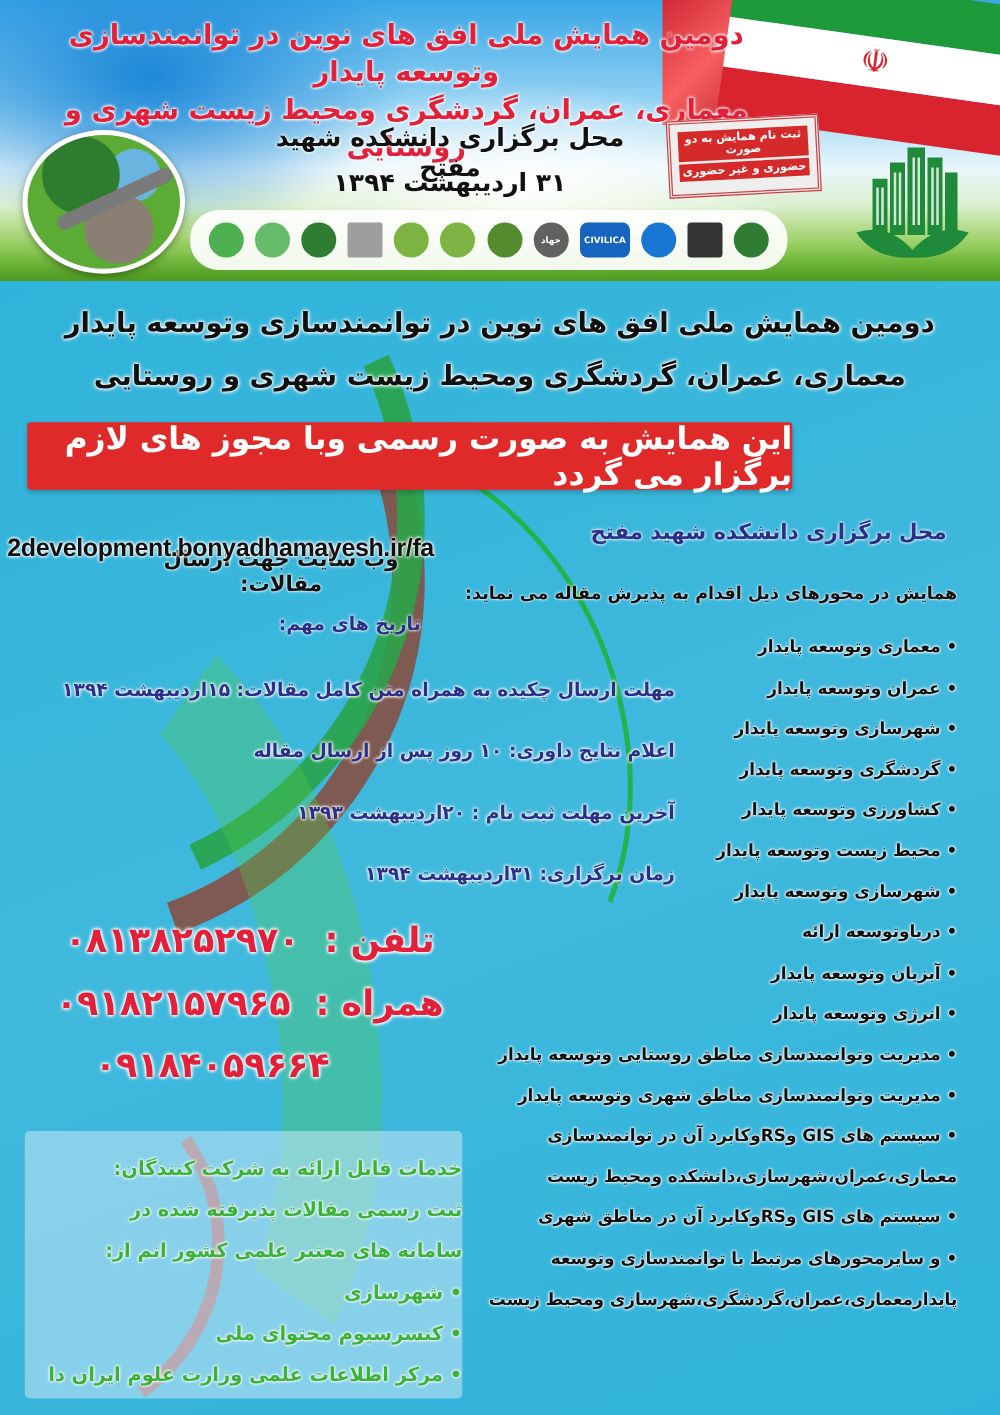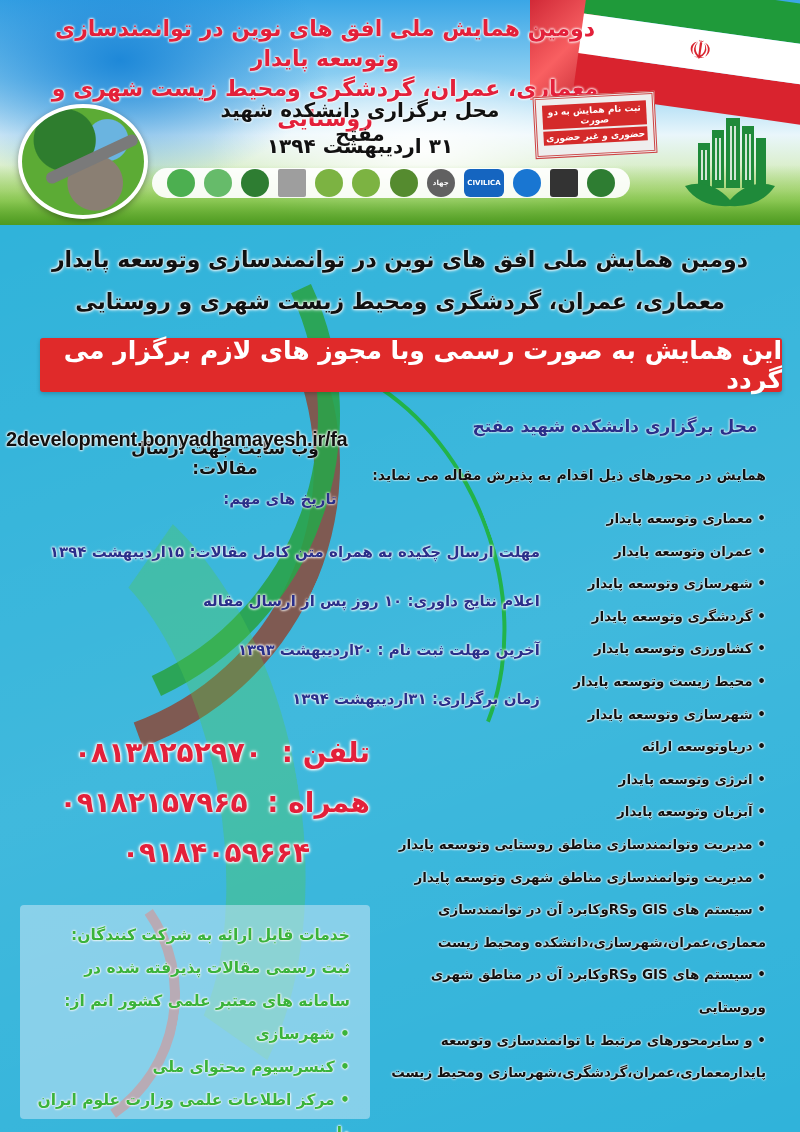--- a/index.html
+++ b/index.html
@@ -74,21 +74,21 @@
       radial-gradient(circle at 70% 30%, #6ab4e0 0 18%, rgba(0,0,0,0) 19%),
       #5cab35;
     border: 4px solid #fff;
     box-shadow: 0 2px 6px rgba(0,0,0,0.35);
   }
   .globe::after {
     content: ""; position: absolute; left: 20px; top: 45px; width: 100px; height: 12px;
     background: #7a7a7a; transform: rotate(-25deg); border-radius: 6px;
   }
   .logos {
-    position: absolute; left: 152px; top: 168px; width: 478px; height: 30px;
+    position: absolute; left: 152px; top: 168px; width: 478px; height: 48px;
     background: rgba(255,255,255,0.92); border-radius: 23px;
     display: flex; flex-direction: row-reverse; justify-content: space-around; align-items: center;
     padding: 0 10px;
   }
   .logo {
     width: 28px; height: 28px; border-radius: 50%;
     display: flex; align-items: center; justify-content: center;
     font-size: 7px; font-weight: bold; color: #fff;
     direction: ltr;
   }
@@ -112,21 +112,21 @@
   .swirl.thin1 { left: 100px; top: 120px; width: 400px; height: 500px; border-width: 4px; border-right-color: #22b34a; transform: rotate(-20deg); }
   .swirl.red1 { left: -120px; top: 620px; width: 300px; height: 300px; border-width: 10px; border-right-color: #c0504a; transform: rotate(10deg); opacity: .8; }
 
   .title-main {
     position: absolute; top: 14px; left: 20px; right: 20px;
     text-align: center; color: #111; font-weight: bold;
     font-size: 22px; line-height: 42px;
     text-shadow: 0 0 2px #fff, 0 0 3px #fff, 0 0 4px #fff;
   }
   .official-bar {
-    position: absolute; top: 113px; left: 40px; width: 742px; height: 54px;
+    position: absolute; top: 113px; left: 22px; width: 612px; height: 54px;
     background: #e02a2a; border-radius: 3px;
     display: flex; align-items: center; justify-content: center;
     color: #fff; font-weight: bold; font-size: 25px;
     box-shadow: 0 2px 4px rgba(0,0,0,0.2);
   }
   .website-label {
     position: absolute; top: 177px; left: 100px; width: 250px; text-align: center;
     color: #111; font-weight: bold; font-size: 17px;
     text-shadow: 0 0 2px #fff, 0 0 3px #fff;
     margin-top: 36px;
@@ -163,31 +163,31 @@
   }
   .dates {
     position: absolute; top: 303px; left: 20px; width: 520px; list-style: none;
     color: #2a2f8a; font-weight: bold; font-size: 15px; text-align: right;
     text-shadow: 0 0 2px #fff, 0 0 3px #fff, 0 0 3px #fff;
   }
   .dates li { height: 49px; line-height: 49px; }
 
   .phones {
     position: absolute; top: 503px; left: 30px; width: 340px;
-    color: #e3203a; font-weight: bold; font-size: 28px; text-align: right;
+    color: #e3203a; font-weight: bold; font-size: 28px; text-align: center;
     text-shadow: 0 0 2px #fff, 0 0 3px #fff, 0 0 3px #fff, 0 0 4px #fff;
   }
   .phones .row { height: 50px; line-height: 50px; white-space: nowrap; }
   .phones .lbl { margin-left: 10px; }
   .phones .num { letter-spacing: 3px; }
 
   .services {
     position: absolute; top: 680px; left: 20px; width: 350px; height: 214px;
     background: rgba(200,230,245,0.55); border-radius: 4px;
-    padding: 14px 20px 0 10px;
+    padding: 14px 0 0 10px;
     color: #3bb33b; font-weight: bold; font-size: 15.5px; text-align: right;
     text-shadow: 0 0 2px #fff, 0 0 2px #fff, 0 0 3px #fff;
   }
   .services .line { line-height: 33px; }
   .services ul { list-style: none; }
   .services li { line-height: 33px; }
 </style>
 </head>
 <body>
 
@@ -279,28 +279,27 @@
   <div class="topics-intro">همایش در محورهای ذیل اقدام به پذیرش مقاله می نماید:</div>
   <ul class="topics">
     <li>• معماری وتوسعه پایدار</li>
     <li>• عمران وتوسعه پایدار</li>
     <li>• شهرسازی وتوسعه پایدار</li>
     <li>• گردشگری وتوسعه پایدار</li>
     <li>• کشاورزی وتوسعه پایدار</li>
     <li>• محیط زیست وتوسعه پایدار</li>
     <li>• شهرسازی وتوسعه پایدار</li>
     <li>• دریاوتوسعه ارائه</li>
+    <li>• آبزیان وتوسعه پایدار</li>
     <li>• انرژی وتوسعه پایدار</li>
-    <li>• آبزیان وتوسعه پایدار</li>
     <li>• مدیریت وتوانمندسازی مناطق روستایی وتوسعه پایدار</li>
     <li>• مدیریت وتوانمندسازی مناطق شهری وتوسعه پایدار</li>
     <li>• سیستم های GIS وRSوکابرد آن در توانمندسازی</li>
     <li class="cont">معماری،عمران،شهرسازی،دانشکده ومحیط زیست</li>
     <li>• سیستم های GIS وRSوکابرد آن در مناطق شهری</li>
-    <li class="cont">وروستایی</li>
     <li>• و سایرمحورهای مرتبط با توانمندسازی وتوسعه</li>
     <li class="cont">پایدارمعماری،عمران،گردشگری،شهرسازی ومحیط زیست</li>
   </ul>
 
   <div class="dates-title">تاریخ های مهم:</div>
   <ul class="dates">
     <li>مهلت ارسال چکیده به همراه متن کامل مقالات: ۱۵اردیبهشت ۱۳۹۴</li>
     <li>اعلام نتایج داوری: ۱۰ روز پس از ارسال مقاله</li>
     <li>آخرین مهلت ثبت نام : ۲۰اردیبهشت ۱۳۹۳</li>
     <li>زمان برگزاری: ۳۱اردیبهشت ۱۳۹۴</li>

